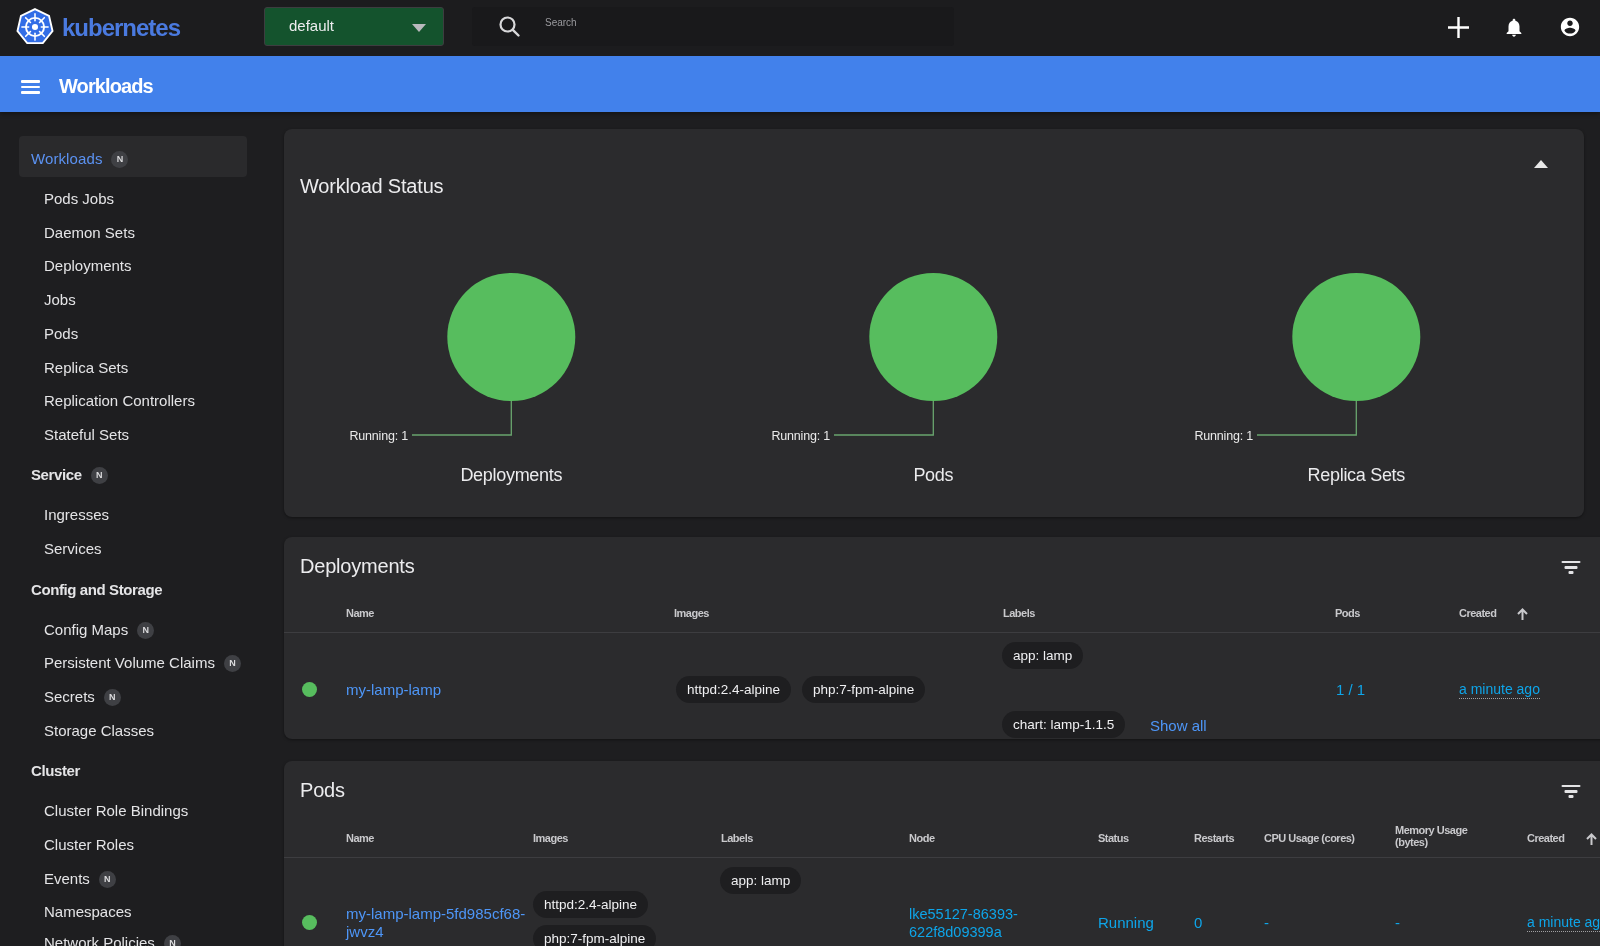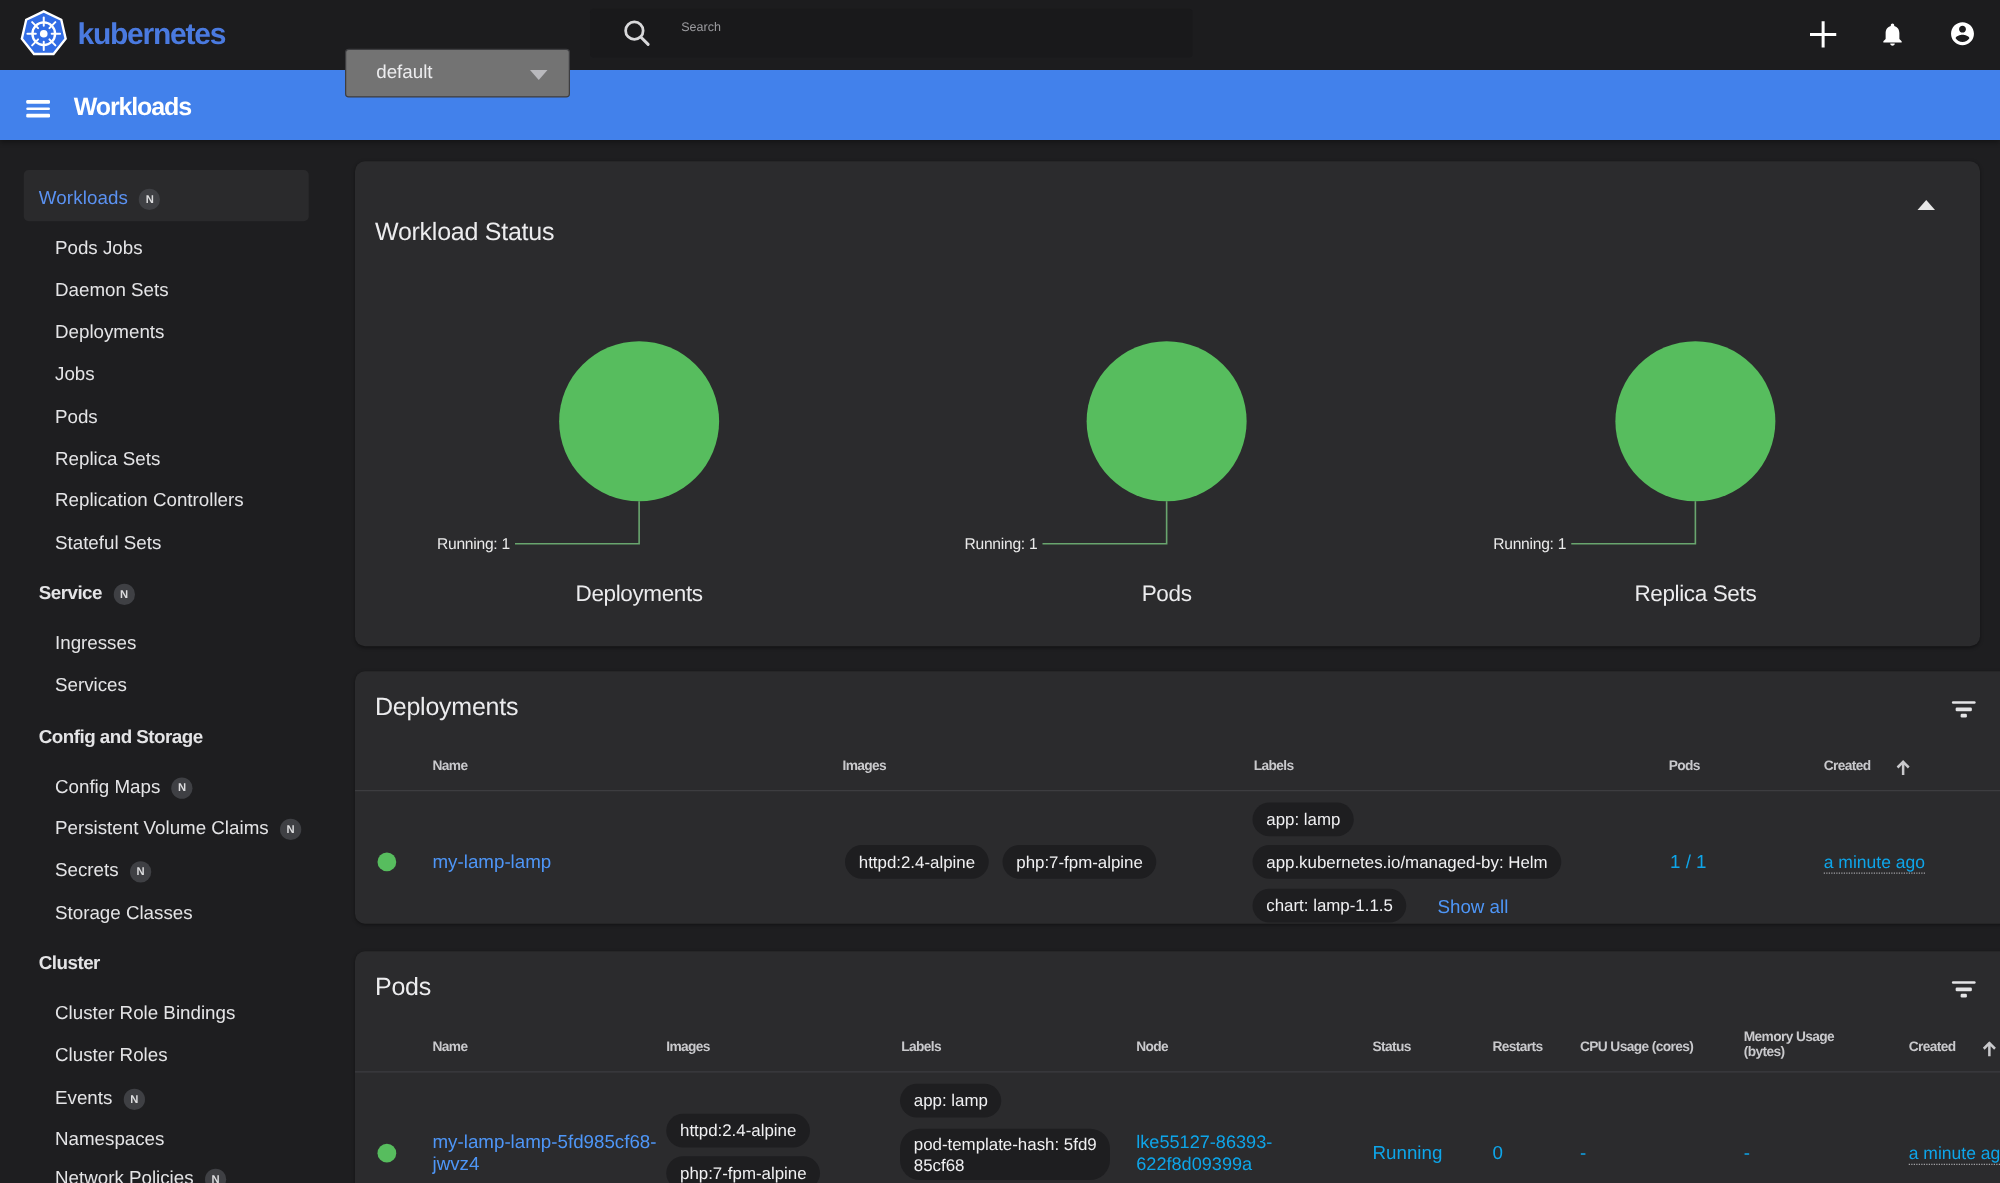--- a/index.html
+++ b/index.html
@@ -3,22 +3,22 @@
 <meta charset="utf-8">
 <style>
   * { margin:0; padding:0; box-sizing:border-box; }
   html,body { width:1600px; height:946px; overflow:hidden; background:#1e1e20;
     font-family:"Liberation Sans", sans-serif; }
   .abs { position:absolute; }
   
   .topbar { position:absolute; left:0; top:0; width:1600px; height:56px; background:#1c1c1e; z-index:5; }
   .wordmark { position:absolute; left:62px; top:14px; font-size:24px; font-weight:700;
     color:#4a7ae0; letter-spacing:-1px; }
-  .nsbox { position:absolute; left:276px; top:7px; width:180px; height:39px;
-    background:#737373; border:1px solid #3d3d40; border-radius:3px;margin-top:32px; }
+  .nsbox { position:absolute; left:264px; top:7px; width:180px; height:39px;
+    background:#14532d; border:1px solid #3d3d40; border-radius:3px; }
   .nsbox .lbl { position:absolute; left:24px; top:9px; font-size:15px; color:#ededef; }
   .nsbox .caret { position:absolute; right:17px; top:16px; width:0; height:0;
     border-left:7px solid transparent; border-right:7px solid transparent; border-top:8px solid #b9b9bd; }
   .searchbox { position:absolute; left:472px; top:7px; width:482px; height:39px;
     background:#19191b; border-radius:3px; }
   .searchbox .ph { position:absolute; left:73px; top:10px; font-size:10px; color:#9a9a9e; }
   
   .bluebar { position:absolute; left:0; top:56px; width:1600px; height:56px; background:#4281eb;
     box-shadow:0 2px 4px rgba(0,0,0,.35); z-index:4; }
   .burger span { position:absolute; left:21px; width:19px; height:2.6px; background:#fff; border-radius:1px; }
@@ -181,21 +181,20 @@
   <span class="th" style="left:1175px;top:70px">Created</span>
     <svg style="position:absolute;left:1233px;top:71px" width="11" height="13" viewBox="0 0 11 13">
       <path d="M5.5 12 V2 M1 6 L5.5 1.5 L10 6" stroke="#c9c9cc" stroke-width="2" fill="none"></path>
     </svg>
   <div class="divider" style="top:95px"></div>
   <span class="dot" style="left:18px;top:145px"></span>
   <span class="link" style="left:62px;top:144px">my-lamp-lamp</span>
   <span class="chip" style="left:392px;top:139px">httpd:2.4-alpine</span>
   <span class="chip" style="left:518px;top:139px">php:7-fpm-alpine</span>
   <span class="chip" style="left:718px;top:105px">app: lamp</span>
-  <span class="chip" style="left:718px;top:139px">app.kubernetes.io/managed-by: Helm</span>
   <span class="chip" style="left:718px;top:174px">chart: lamp-1.1.5</span>
   <span class="link" style="left:866px;top:180px;font-size:15px">Show all</span>
   <span class="cell" style="left:1052px;top:144px">1 / 1</span>
   <span class="cell" style="left:1175px;top:144px;font-size:14px"><span class="ago">a minute ago</span></span>
 </div>
 
 <div class="card c3">
   <span class="ctitle" style="top:18px">Pods</span>
   <div class="filt" style="left:1278px;top:20px">
       <span></span>
@@ -213,20 +212,19 @@
   <span class="th" style="left:1243px;top:71px">Created</span>
     <svg style="position:absolute;left:1302px;top:72px" width="11" height="13" viewBox="0 0 11 13">
       <path d="M5.5 12 V2 M1 6 L5.5 1.5 L10 6" stroke="#c9c9cc" stroke-width="2" fill="none"></path>
     </svg>
   <div class="divider" style="top:96px"></div>
   <span class="dot" style="left:18px;top:154px"></span>
   <span class="link" style="left:62px;top:144px;line-height:18px">my-lamp-lamp-5fd985cf68-<br>jwvz4</span>
   <span class="chip" style="left:249px;top:130px">httpd:2.4-alpine</span>
   <span class="chip" style="left:249px;top:164px">php:7-fpm-alpine</span>
   <span class="chip" style="left:436px;top:106px">app: lamp</span>
-  <span class="chip" style="left:436px;top:142px;height:41px;line-height:17px;padding:4px 11px;border-radius:16px">pod-template-hash: 5fd9<br>85cf68</span>
   <span class="cell" style="left:625px;top:144px;font-size:14.5px;line-height:18px">lke55127-86393-<br>622f8d09399a</span>
   <span class="cell" style="left:814px;top:153px">Running</span>
   <span class="cell" style="left:910px;top:153px">0</span>
   <span class="cell" style="left:980px;top:153px">-</span>
   <span class="cell" style="left:1111px;top:153px">-</span>
   <span class="cell" style="left:1243px;top:153px;font-size:14px"><span class="ago">a minute ago</span></span>
 </div>
 
 </body></html>

